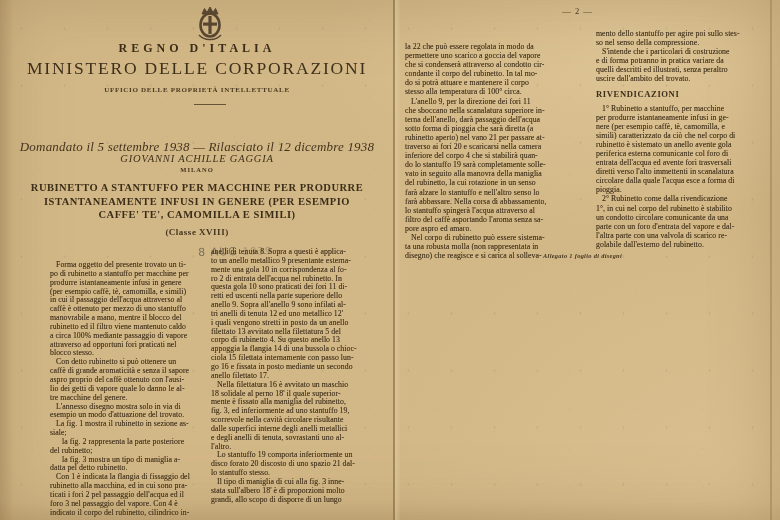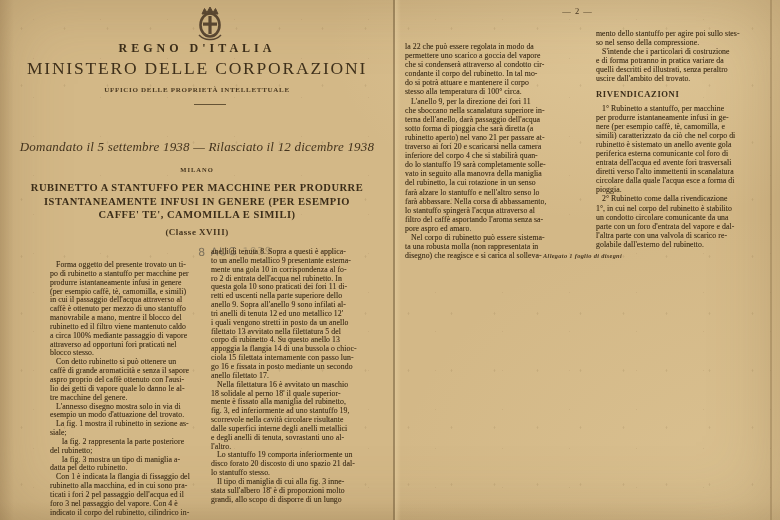--- a/index.html
+++ b/index.html
@@ -66,20 +66,21 @@
     </g>
   </svg>
 
   <div class="abs hdrline kingdom">REGNO D'ITALIA</div>
   <div class="abs hdrline ministry">MINISTERO DELLE CORPORAZIONI</div>
   <div class="abs hdrline office">UFFICIO DELLE PROPRIETÀ INTELLETTUALE</div>
   <div class="abs rule"></div>
 
 
   <div class="abs hdrline dates">Domandato il 5 settembre 1938 — Rilasciato il 12 dicembre 1938</div>
+  <div class="abs hdrline inventor">GIOVANNI ACHILLE GAGGIA</div>
   <div class="abs hdrline city">MILANO</div>
   <div class="abs hdrline doc-title">RUBINETTO A STANTUFFO PER MACCHINE PER PRODURRE
 ISTANTANEAMENTE INFUSI IN GENERE (PER ESEMPIO
 CAFFE' TE', CAMOMILLA E SIMILI)</div>
   <div class="abs hdrline classe">(Classe XVIII)</div>
 
   <div class="abs stamp">
     <span class="dm">8 AUG</span>
     <span class="yr">1939</span>
   </div>

